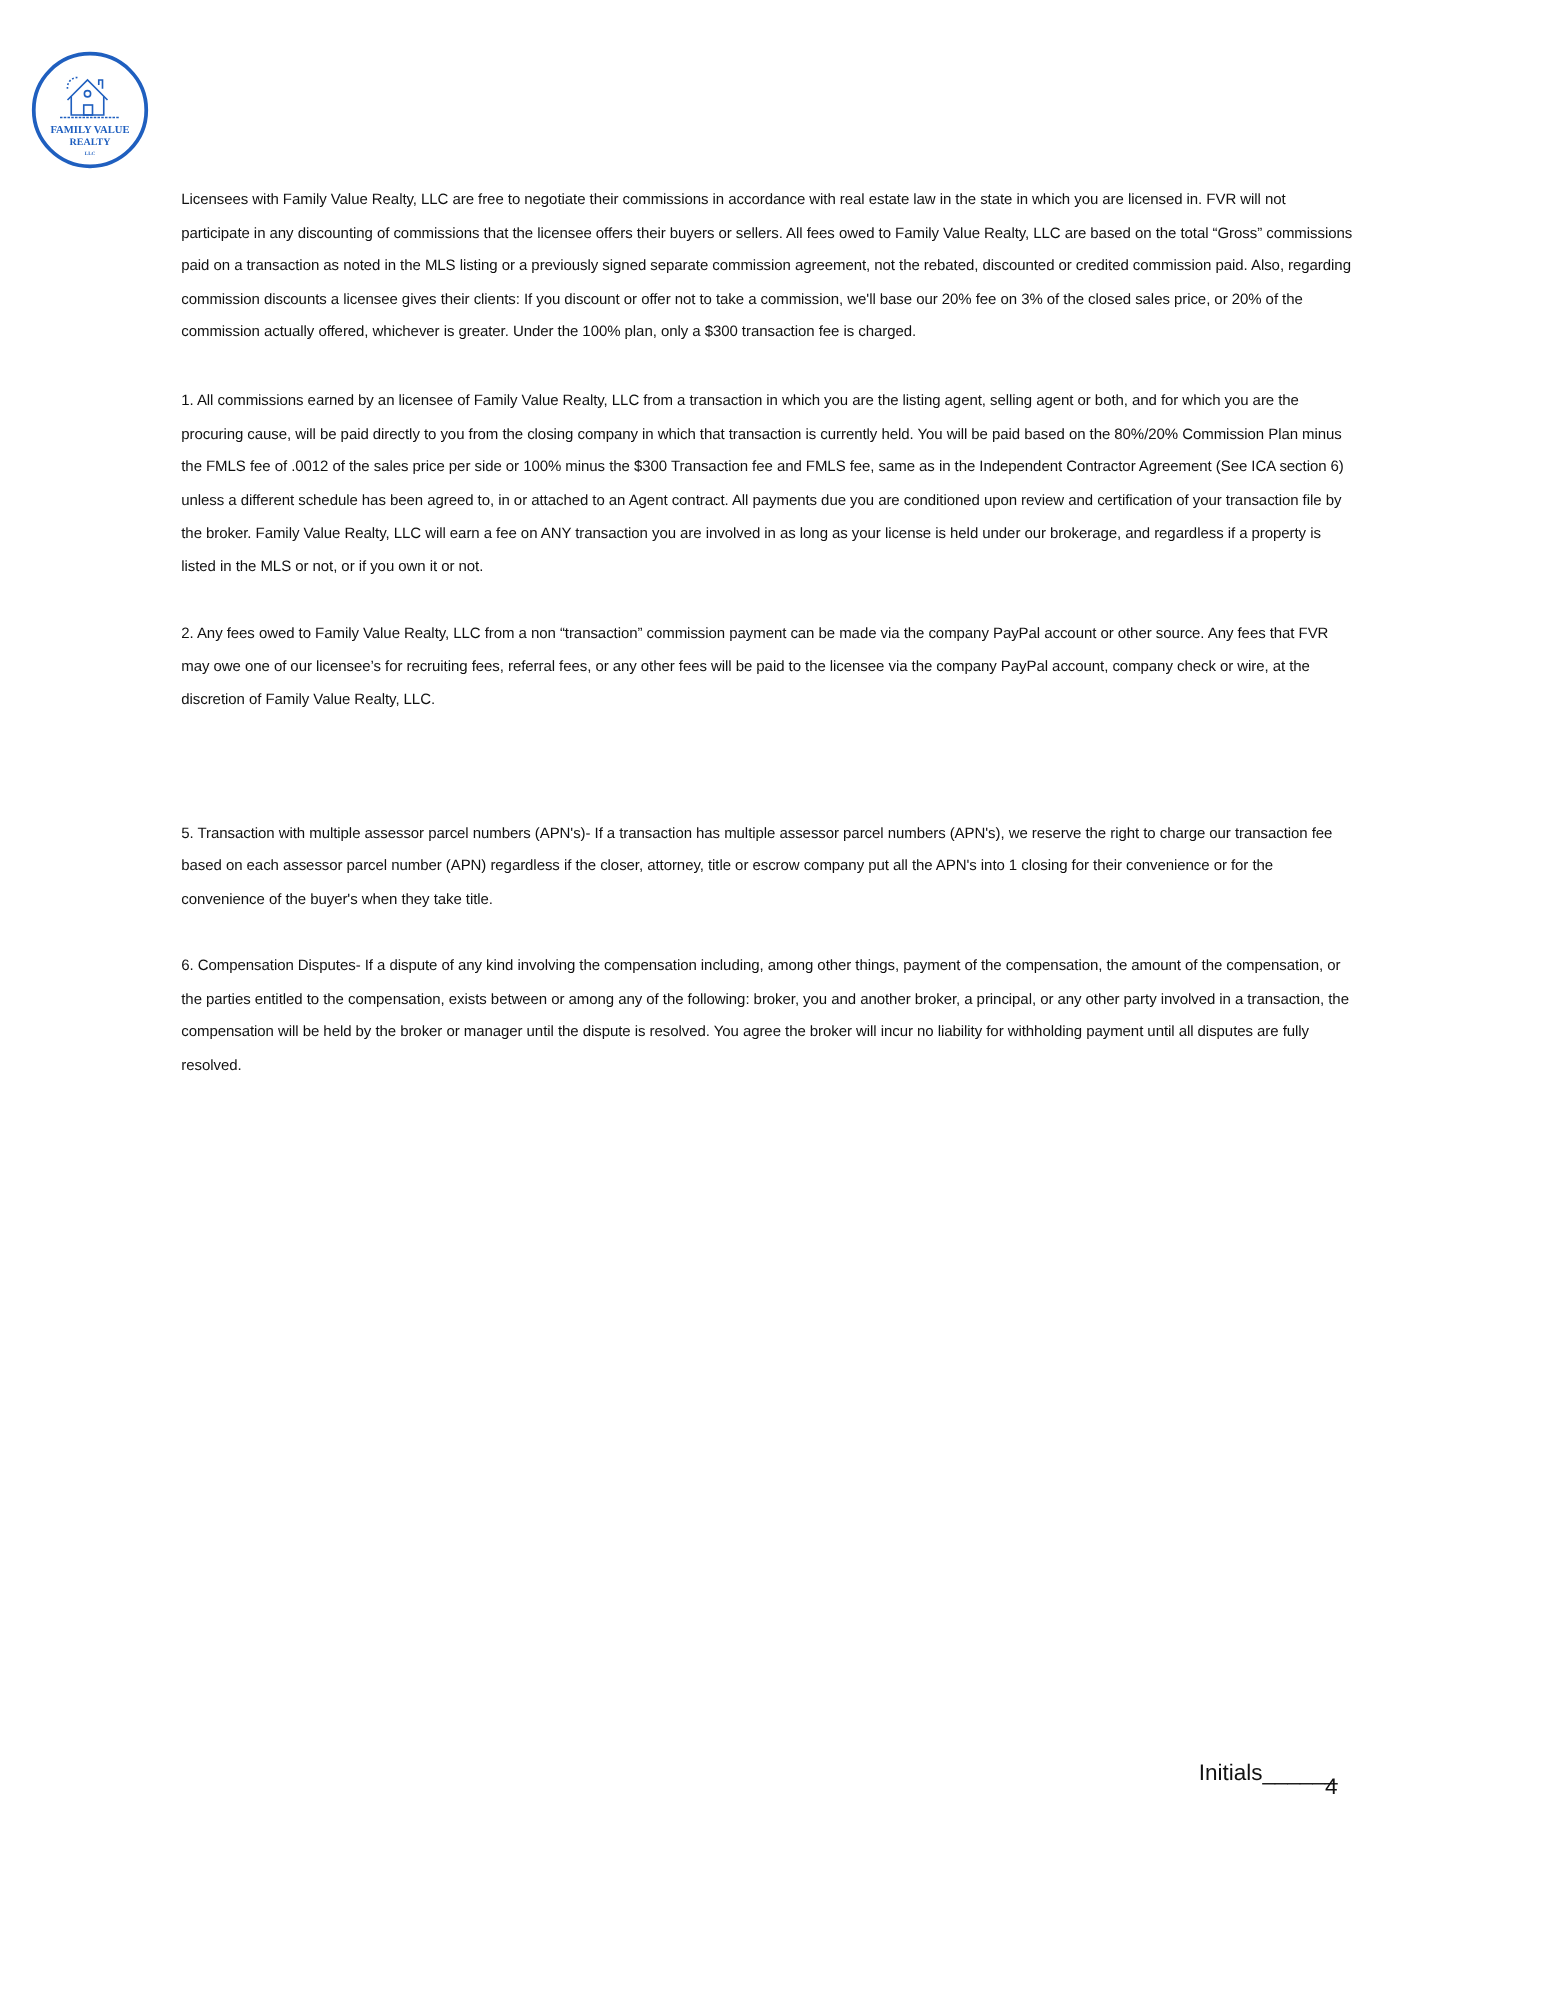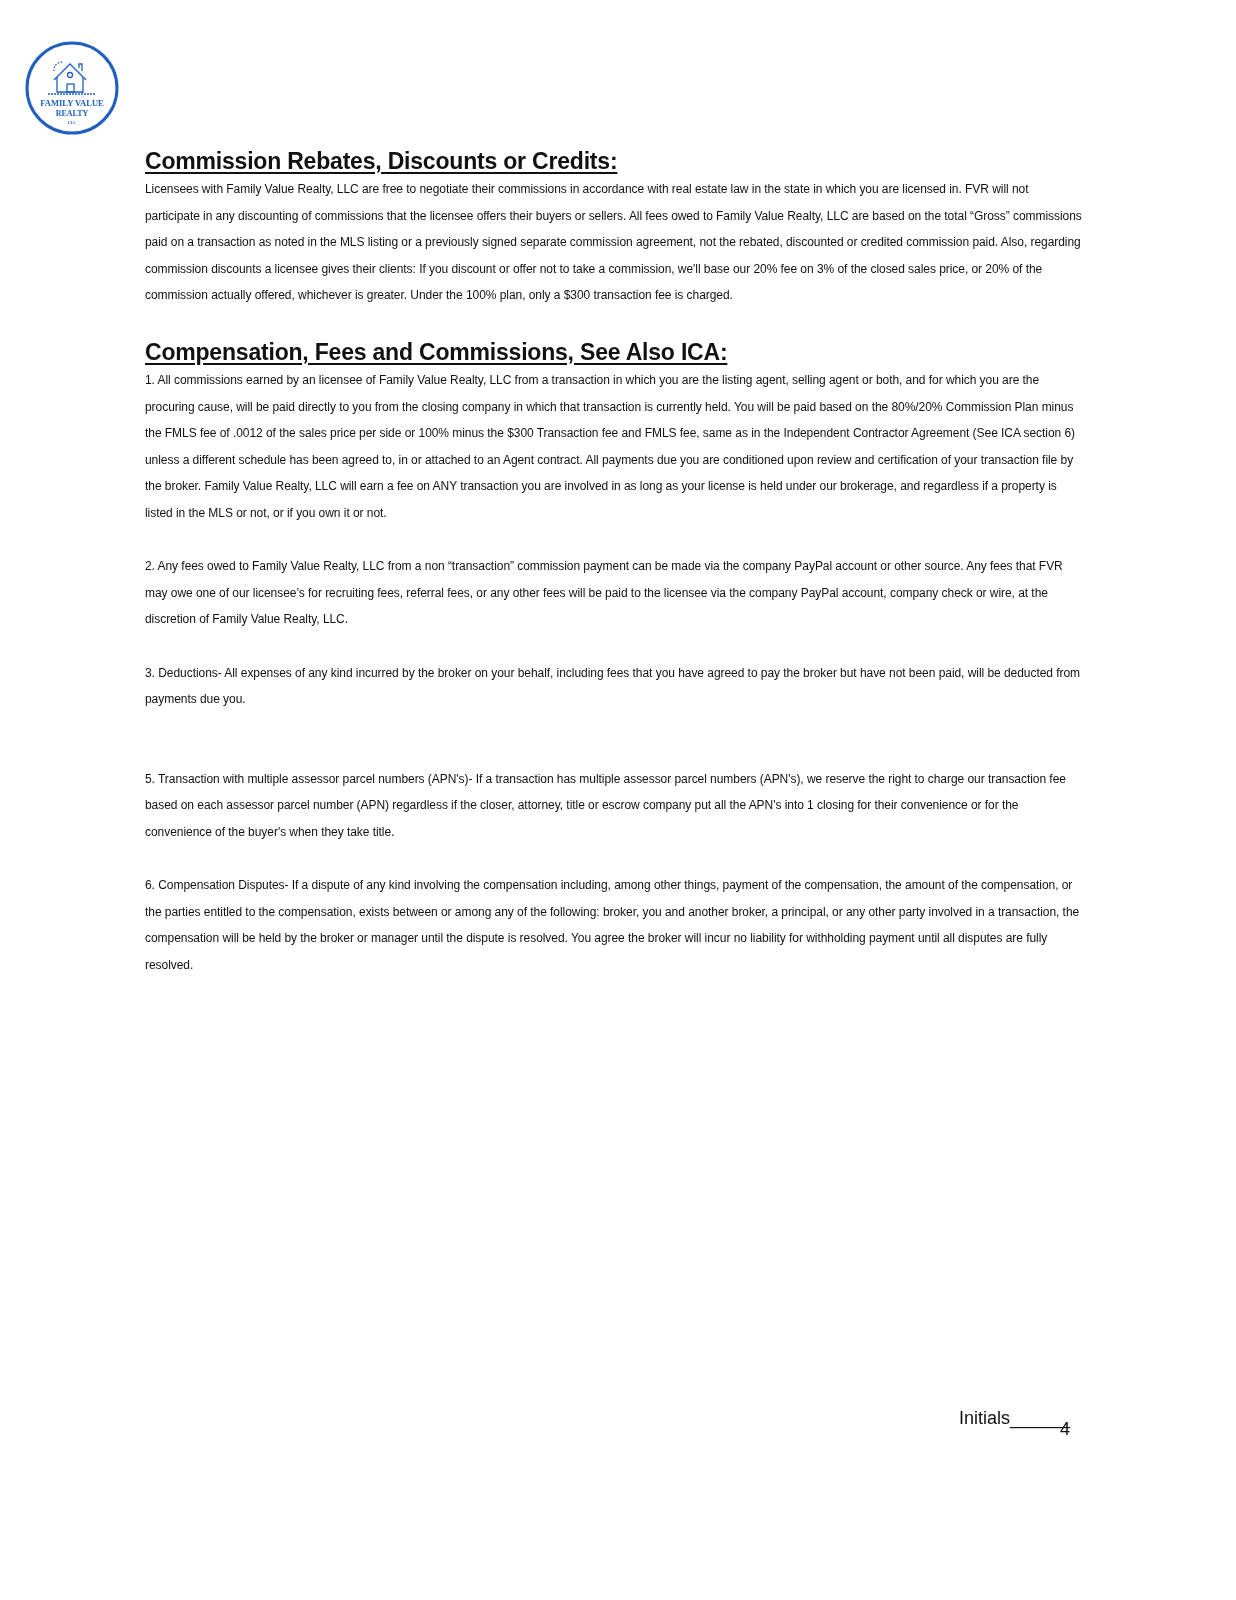--- a/index.html
+++ b/index.html
@@ -31,31 +31,28 @@
       <line x1="24" y1="54" x2="72" y2="54" stroke-dasharray="2 1"></line>
     </g>
     <text x="48" y="66" text-anchor="middle" font-family="Liberation Serif, serif" font-weight="bold" font-size="8.5" fill="#1f5fbf">FAMILY VALUE</text>
     <text x="48" y="76" text-anchor="middle" font-family="Liberation Serif, serif" font-weight="bold" font-size="8" fill="#1f5fbf">REALTY</text>
     <text x="48" y="84" text-anchor="middle" font-family="Liberation Serif, serif" font-weight="bold" font-size="4" fill="#1f5fbf">LLC</text>
   </svg>
 </div>
 
 <div class="content">
   <section>
-    <h2 class="heading">Commission Rebates, Discounts or Credits:</h2>
     <p class="para">Licensees with Family Value Realty, LLC are free to negotiate their commissions in accordance with real estate law in the state in which you are licensed in. FVR will not participate in any discounting of commissions that the licensee offers their buyers or sellers. All fees owed to Family Value Realty, LLC are based on the total “Gross” commissions paid on a transaction as noted in the MLS listing or a previously signed separate commission agreement, not the rebated, discounted or credited commission paid. Also, regarding commission discounts a licensee gives their clients: If you discount or offer not to take a commission, we'll base our 20% fee on 3% of the closed sales price, or 20% of the commission actually offered, whichever is greater. Under the 100% plan, only a $300 transaction fee is charged.</p>
   </section>
 
   <section class="sec2">
-    <h2 class="heading">Compensation, Fees and Commissions, See Also ICA:</h2>
     <p class="para">1. All commissions earned by an licensee of Family Value Realty, LLC from a transaction in which you are the listing agent, selling agent or both, and for which you are the procuring cause, will be paid directly to you from the closing company in which that transaction is currently held. You will be paid based on the 80%/20% Commission Plan minus the FMLS fee of .0012 of the sales price per side or 100% minus the $300 Transaction fee and FMLS fee, same as in the Independent Contractor Agreement (See ICA section 6) unless a different schedule has been agreed to, in or attached to an Agent contract. All payments due you are conditioned upon review and certification of your transaction file by the broker. Family Value Realty, LLC will earn a fee on ANY transaction you are involved in as long as your license is held under our brokerage, and regardless if a property is listed in the MLS or not, or if you own it or not.</p>
     <div class="gap"></div>
     <p class="para">2. Any fees owed to Family Value Realty, LLC from a non “transaction” commission payment can be made via the company PayPal account or other source. Any fees that FVR may owe one of our licensee’s for recruiting fees, referral fees, or any other fees will be paid to the licensee via the company PayPal account, company check or wire, at the discretion of Family Value Realty, LLC.</p>
     <div class="gap"></div>
-    <p class="para">3. Deductions- All expenses of any kind incurred by the broker on your behalf, including fees that you have agreed to pay the broker but have not been paid, will be deducted from payments due you.</p>
     <div class="gap"></div>
     <div class="gap"></div>
     <p class="para">5. Transaction with multiple assessor parcel numbers (APN's)- If a transaction has multiple assessor parcel numbers (APN's), we reserve the right to charge our transaction fee based on each assessor parcel number (APN) regardless if the closer, attorney, title or escrow company put all the APN's into 1 closing for their convenience or for the convenience of the buyer's when they take title.</p>
     <div class="gap"></div>
     <p class="para">6. Compensation Disputes- If a dispute of any kind involving the compensation including, among other things, payment of the compensation, the amount of the compensation, or the parties entitled to the compensation, exists between or among any of the following: broker, you and another broker, a principal, or any other party involved in a transaction, the compensation will be held by the broker or manager until the dispute is resolved. You agree the broker will incur no liability for withholding payment until all disputes are fully resolved.</p>
   </section>
 </div>
 
 <div class="page-number">4</div>
 <div class="initials">Initials______</div>

